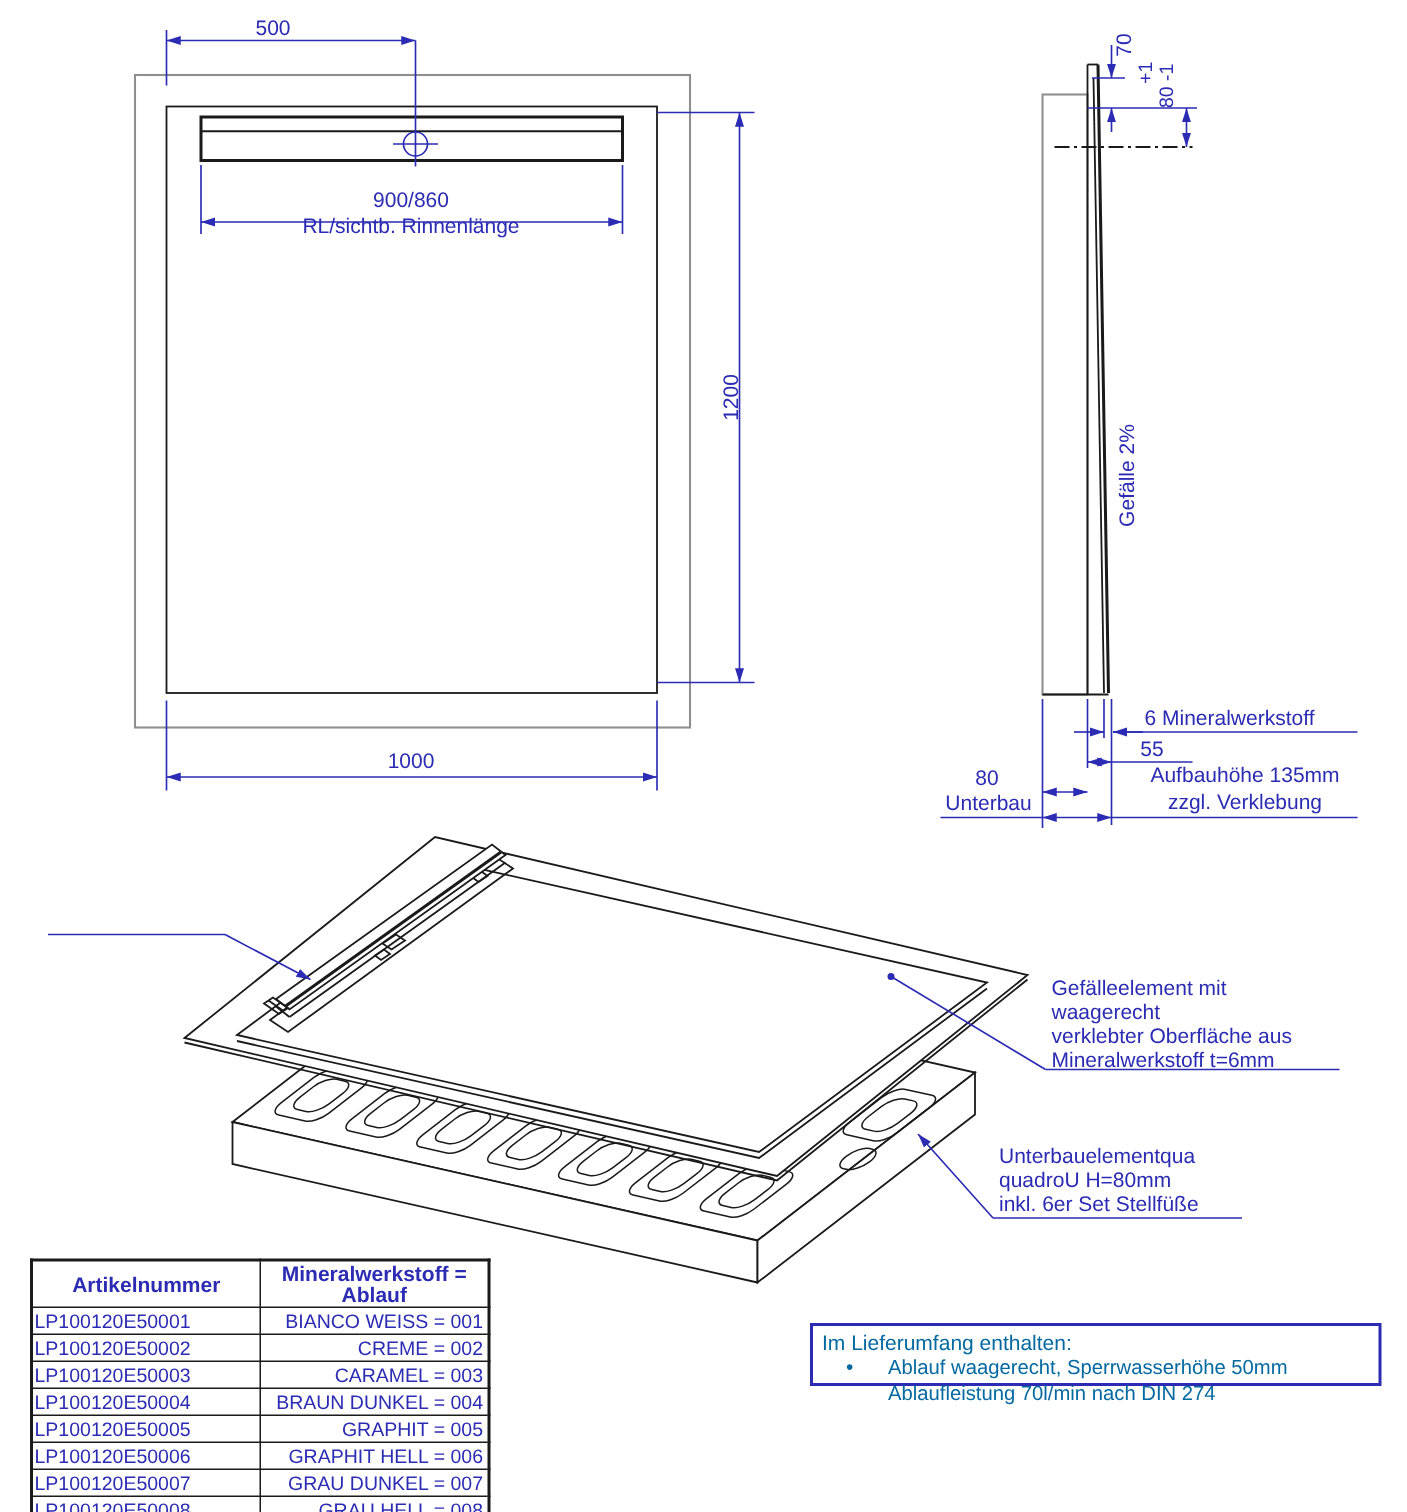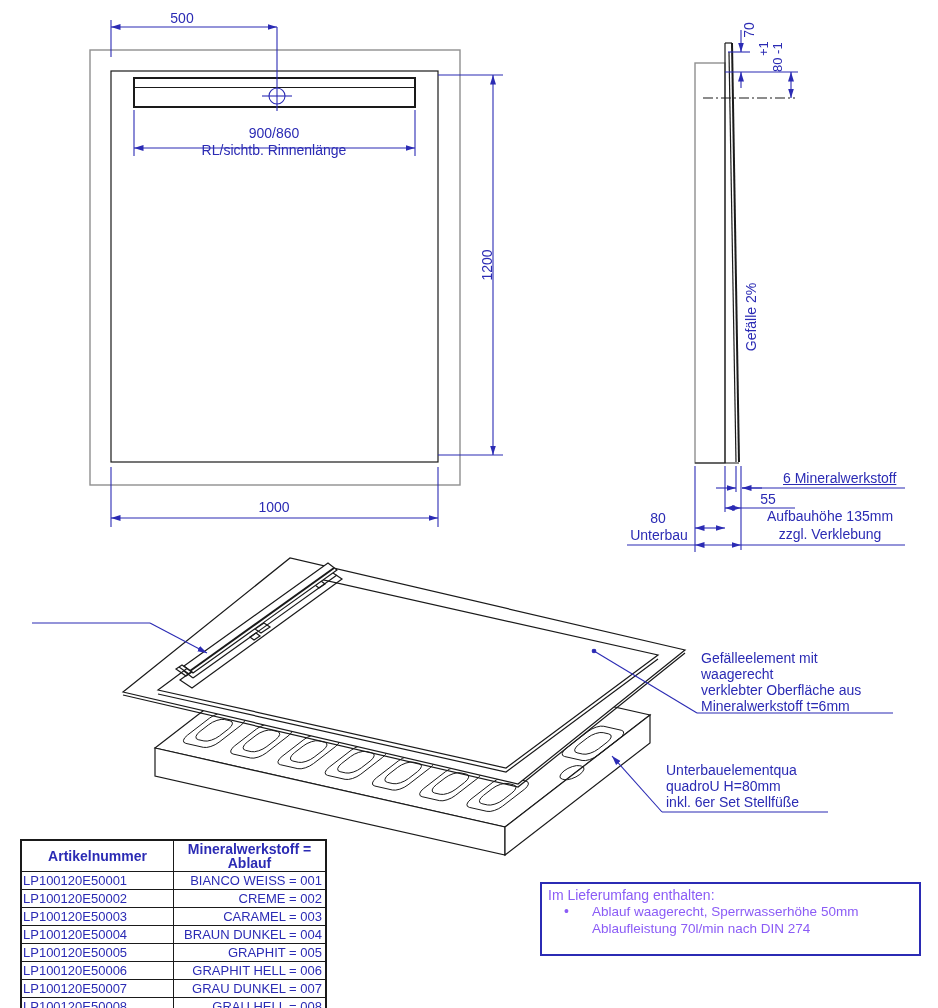--- a/index.html
+++ b/index.html
@@ -20,41 +20,41 @@
   
   #t500{left:152px;top:10px;width:60px;}
   #t900{left:214px;top:125px;width:120px;}
   #tRL{left:164px;top:142px;width:220px;}
   #t1200{left:463px;top:257px;width:48px;height:16px;}
   #t1000{left:234px;top:499px;width:80px;}
   #t70{left:727px;top:22px;width:44px;height:16px;}
   #t80tol{left:747px;top:32px;width:50px;height:30px;}
   #t80tol .tol1{padding-left:16px;}
   #tGef{left:705px;top:309px;width:92px;height:16px;}
-  #t6min{left:783px;top:470px;text-decoration:underline;}
+  #t6min{left:763px;top:470px;}
   #t55{left:748px;top:491px;width:40px;}
   #t80b{left:638px;top:510px;width:40px;}
   #tUnt{left:622px;top:527px;width:74px;}
   #tAuf1{left:752px;top:508px;width:156px;}
   #tAuf2{left:752px;top:526px;width:156px;}
   #tCover{left:30px;top:590px;}
   #tPanel{left:701px;top:650px;}
   #tBase{left:666px;top:762px;}
   
   #parts{position:absolute;left:20px;top:839px;width:307px;border-collapse:collapse;
          color:#2b2bb4;table-layout:fixed;}
   #parts td,#parts th{border:1px solid #1a1a1a;overflow:hidden;}
   #parts{border:2px solid #1a1a1a;}
   #parts th{font-size:14px;font-weight:bold;height:28px;line-height:14px;text-align:center;}
   #parts td{font-size:13px;height:15px;line-height:15px;}
   #parts td.a{text-align:left;width:129px;}
   #parts td.f{text-align:right;padding-right:3px;width:172px;}
   
-  #delivery{position:absolute;left:540px;top:882px;width:381px;height:74px;
-            border:2px solid #2b2bb4;box-sizing:border-box;color:#8b5cf6;}
+  #delivery{position:absolute;left:540px;top:882px;width:381px;height:42px;
+            border:2px solid #2b2bb4;box-sizing:border-box;color:#0369a1;}
   #delivery .title{margin:3px 0 0 6px;font-size:14px;line-height:16px;}
   #delivery .row{display:flex;margin-left:22px;}
   #delivery .dot{width:28px;font-size:14px;line-height:17px;}
   #delivery .lines{font-size:13.5px;line-height:17px;}
 </style>
 </head>
 <body>
 
 <div id="canvas">
 

